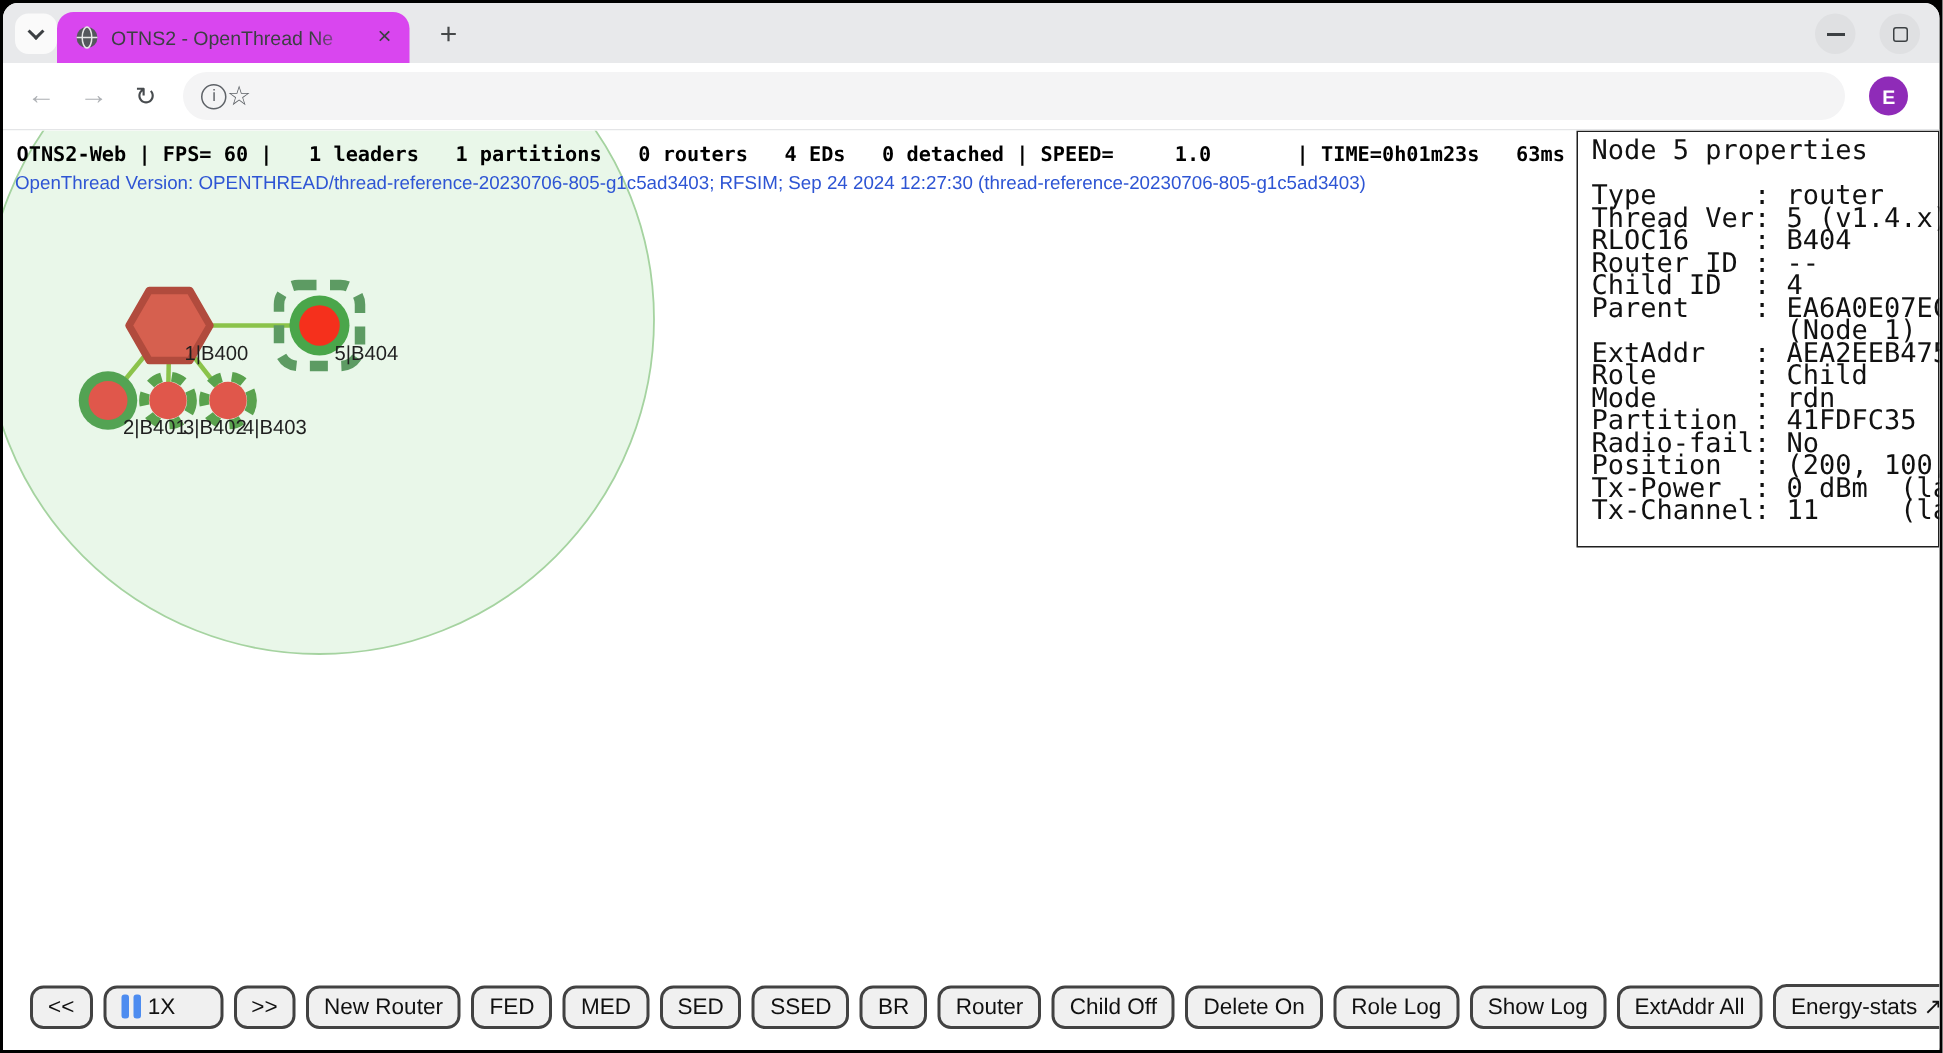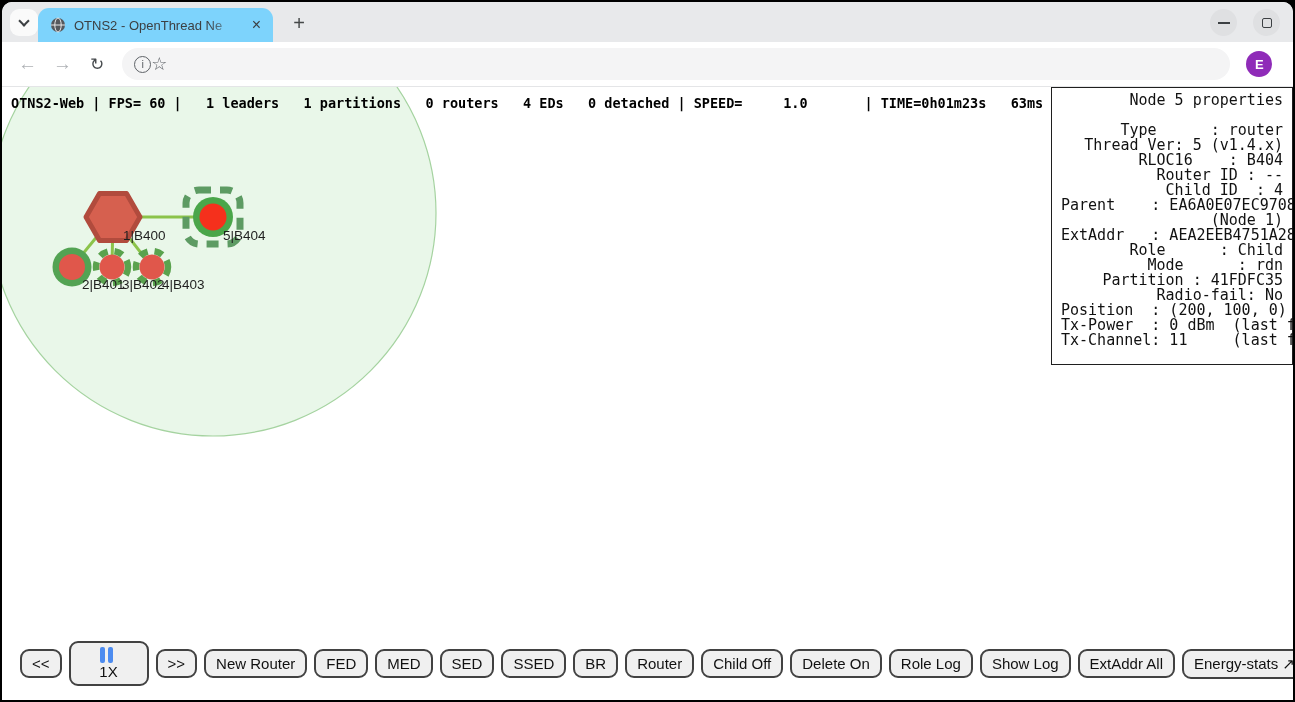--- a/index.html
+++ b/index.html
@@ -8,21 +8,21 @@
 
   .window { position:absolute; left:2px; top:2px; width:1291px; height:698px;
             border-radius:10px 10px 0 0; overflow:hidden; background:#fff; }
 
   
   .tabstrip { position:relative; height:40px; background:#e8e9eb; }
   .tab-search-btn { position:absolute; left:8px; top:7px; width:28px; height:27px;
     background:#fafafa; border-radius:9px; display:flex; align-items:center; justify-content:center; }
   .chev { width:8px; height:8px; border-right:2px solid #3c4043; border-bottom:2px solid #3c4043;
     transform:rotate(45deg); margin-top:-4px; }
-  .tab { position:absolute; left:36px; top:6px; width:235px; height:34px; background:#7dd3fc;
+  .tab { position:absolute; left:36px; top:6px; width:235px; height:34px; background:#d946ef;
     border-radius:11px 11px 0 0; display:flex; align-items:center; padding:0 8px 0 12px; }
   .tab-title { font-size:13px; color:#3c4043; white-space:nowrap; overflow:hidden; flex:1; margin:0 6px 0 8px;
     -webkit-mask-image:linear-gradient(90deg,#000 80%,transparent 98%);
             mask-image:linear-gradient(90deg,#000 80%,transparent 98%); }
   .tab-close { font-size:16px; color:#3c4043; line-height:16px; padding:0 4px; cursor:default; }
   .newtab { position:absolute; left:284px; top:8px; width:26px; height:26px; font-size:20px; color:#454849;
     display:flex; align-items:center; justify-content:center; border-radius:50%; }
   .win-btn { position:absolute; top:7px; width:27px; height:27px; border-radius:50%; background:#dfe0e2;
     display:flex; align-items:center; justify-content:center; }
   .win-min { right:56px; } .win-max { right:13px; }
@@ -46,28 +46,28 @@
 
   
   .content { position:relative; height:612px; background:#fff; overflow:hidden; }
   svg.canvas { position:absolute; left:0; top:0; }
   .status1 { position:absolute; left:9px; top:8px; font-family:"DejaVu Sans Mono","Liberation Mono",monospace;
     font-weight:bold; font-size:13.5px; color:#000; white-space:pre; }
   .status2 { position:absolute; left:8px; top:28px; font-size:12.5px; color:#2e55d4; white-space:pre; }
 
   .props { position:absolute; left:1049px; top:0; width:242px; height:278px; background:#fff;
     border:1px solid #1f1f1f; padding:5px 9px; font-family:"DejaVu Sans Mono","Liberation Mono",monospace;
-    font-size:15px; line-height:15px; color:#111;text-align:right; }
+    font-size:18px; line-height:15px; color:#111; }
   .props pre { font:inherit; white-space:pre; margin-top:15px; }
 
   
   .toolbar { position:absolute; left:18px; bottom:13px; display:flex; gap:7px; align-items:center; }
   .tbtn { background:#f0f0f0; border:2.5px solid #424242; border-radius:9px; padding:4px 10px;
     font-size:15px; color:#111; white-space:nowrap; display:flex; align-items:center; cursor:default; }
-  .tbtn.speed { width:80px;flex-direction:column; }
+  .tbtn.speed { width:80px; }
   .pausebars { display:flex; gap:3px; margin-right:5px; }
   .pausebars i { display:block; width:5px; height:16px; background:#4d8cf0; border-radius:2px; }
 </style>
 </head>
 <body>
 
 <div class="window">
 
   <div class="tabstrip">
     <div class="tab-search-btn">
@@ -141,20 +141,21 @@
       <g font-family="Liberation Sans, sans-serif" font-size="13.5" fill="#1f1f1f">
         <text x="121" y="153">1|B400</text>
         <text x="221" y="153">5|B404</text>
         <text x="80" y="202">2|B401</text>
         <text x="120" y="202">3|B402</text>
         <text x="160" y="202">4|B403</text>
       </g>
     </svg>
 
     <div class="status1">OTNS2-Web | FPS= 60 |   1 leaders   1 partitions   0 routers   4 EDs   0 detached | SPEED=     1.0       | TIME=0h01m23s   63ms 772us</div>
+    <div class="status2">OpenThread Version: OPENTHREAD/thread-reference-20230706-805-g1c5ad3403; RFSIM; Sep 24 2024 12:27:30 (thread-reference-20230706-805-g1c5ad3403)</div>
 
     <div class="props">
       <div>Node 5 properties</div>
       <pre>Type      : router
 Thread Ver: 5 (v1.4.x)
 RLOC16    : B404
 Router ID : --
 Child ID  : 4
 Parent    : EA6A0E07EC970800
             (Node 1)

